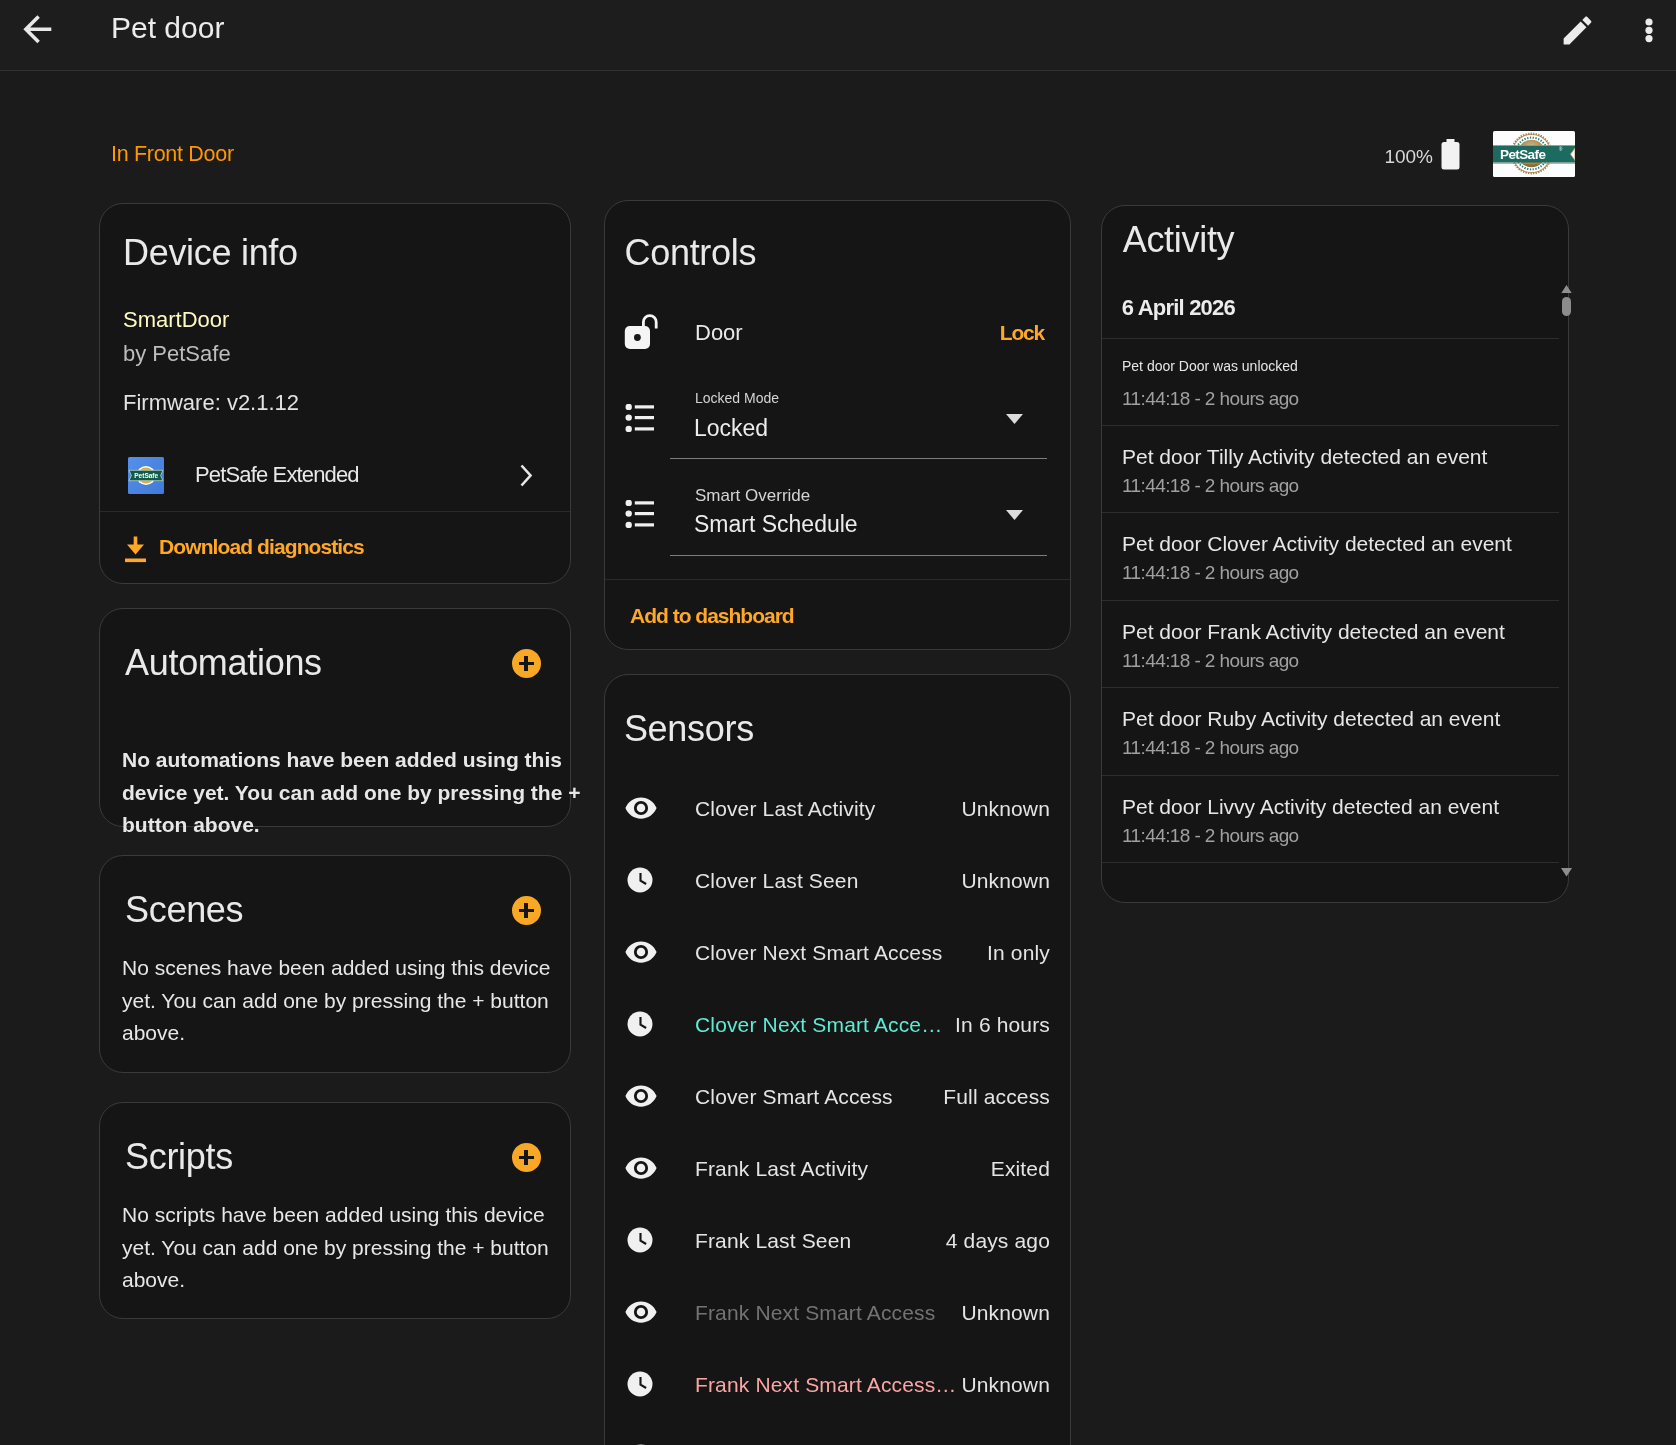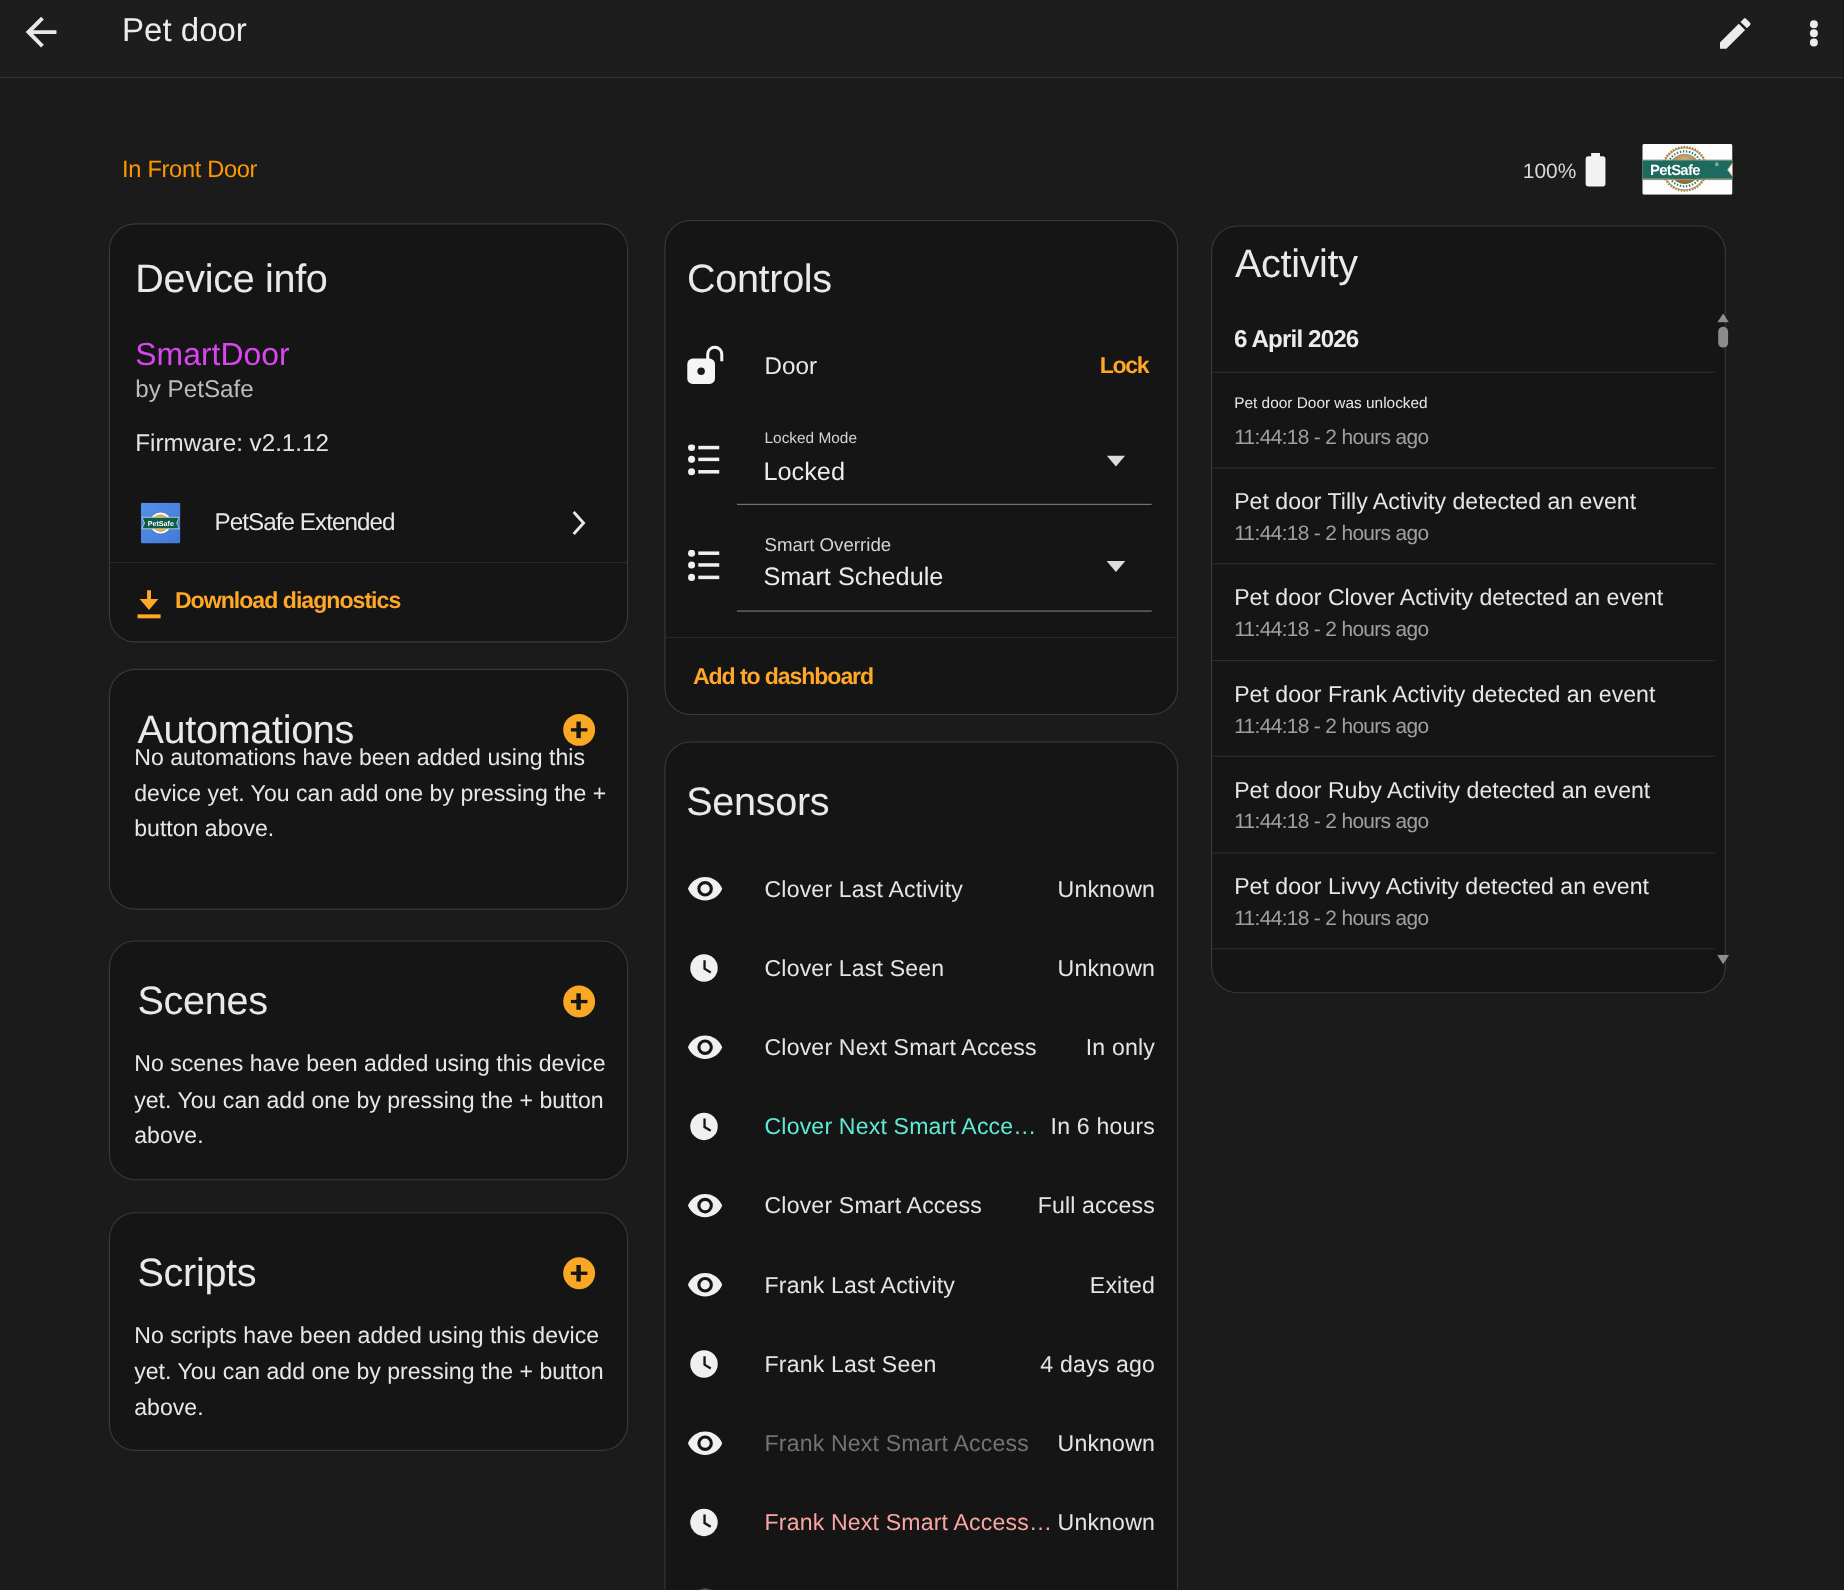--- a/index.html
+++ b/index.html
@@ -56,21 +56,21 @@
     <rect x="0" y="14.1" width="82" height="1" fill="#ad8d5e"></rect>
     <rect x="0" y="31.7" width="82" height="1" fill="#ad8d5e"></rect>
     <path d="M0,15 H82 V17 L77.5,23.3 L82,29.6 V31.6 H0 Z" fill="#1d6a60"></path>
     <path d="M82,17 L77.5,23.3 L82,29.6 Z" fill="#fdfdfd" stroke="#ad8d5e" stroke-width="0.8"></path>
     <text x="7" y="28" font-family="Liberation Sans" font-size="13.5" font-weight="bold" fill="#ffffff" letter-spacing="-0.6">PetSafe</text>
     <text x="66" y="20" font-family="Liberation Sans" font-size="4.5" fill="#ffffff">®</text>
   </svg>
 
   <div class="card" style="left:99px;top:203px;width:472px;height:381px;"></div>
   <div class="abs hdr" style="left:123px;top:235.2px;">Device info</div>
-  <div class="abs" style="left:123px;top:309.2px;font-size:29px;color:#d946ef;">SmartDoor</div>
+  <div class="abs" style="left:123px;top:309.2px;font-size:22px;color:#fef9c3;">SmartDoor</div>
   <div class="abs" style="left:123px;top:342.5px;font-size:22px;color:#bdbdbd;">by PetSafe</div>
   <div class="abs" style="left:123px;top:391.9px;font-size:22px;color:#e2e2e2;">Firmware: v2.1.12</div>
 
   <svg class="abs" style="left:128px;top:457px;" width="36" height="37" viewBox="0 0 36 37">
     <defs>
         <linearGradient id="blu" x1="0" y1="0" x2="1" y2="1">
       <stop offset="0%" stop-color="#5590ea"></stop>
           <stop offset="100%" stop-color="#4279d8"></stop>
         </linearGradient>
       </defs>
@@ -87,21 +87,21 @@
   <div class="divider" style="left:100px;top:511px;width:470px;"></div>
   <svg class="abs" style="left:122.5px;top:534px" width="25" height="30" viewBox="0 0 25 30">
     <path d="M10.7,2.5 h3.6 v8 h6.7 L12.5,20.5 L4,10.5 h6.7 Z" fill="#ffa726"></path>
     <rect x="2" y="24.5" width="21" height="3.6" fill="#ffa726"></rect>
   </svg>
   <div class="abs" style="left:159px;top:535.8px;font-size:21px;font-weight:bold;letter-spacing:-0.9px;color:#ffa726;">Download diagnostics</div>
 
   <div class="card" style="left:99px;top:608px;width:472px;height:219px;"></div>
   <div class="abs hdr" style="left:125px;top:645px;">Automations</div>
   <div class="plusbtn" style="left:511.5px;top:649.2px;"></div>
-  <div class="para" style="left:122px;top:673px;">No automations have been added using this<br>device yet. You can add one by pressing the +<br>button above.</div>
+  <div class="para" style="left:122px;top:744px;font-weight:bold;">No automations have been added using this<br>device yet. You can add one by pressing the +<br>button above.</div>
 
   <div class="card" style="left:99px;top:855px;width:472px;height:218px;"></div>
   <div class="abs hdr" style="left:125px;top:892px;">Scenes</div>
   <div class="plusbtn" style="left:511.5px;top:896.2px;"></div>
   <div class="para" style="left:122px;top:952.1px;">No scenes have been added using this device<br>yet. You can add one by pressing the + button<br>above.</div>
 
   <div class="card" style="left:99px;top:1102px;width:472px;height:217px;"></div>
   <div class="abs hdr" style="left:125px;top:1139px;">Scripts</div>
   <div class="plusbtn" style="left:511.5px;top:1143.2px;"></div>
   <div class="para" style="left:122px;top:1199.1px;">No scripts have been added using this device<br>yet. You can add one by pressing the + button<br>above.</div>

